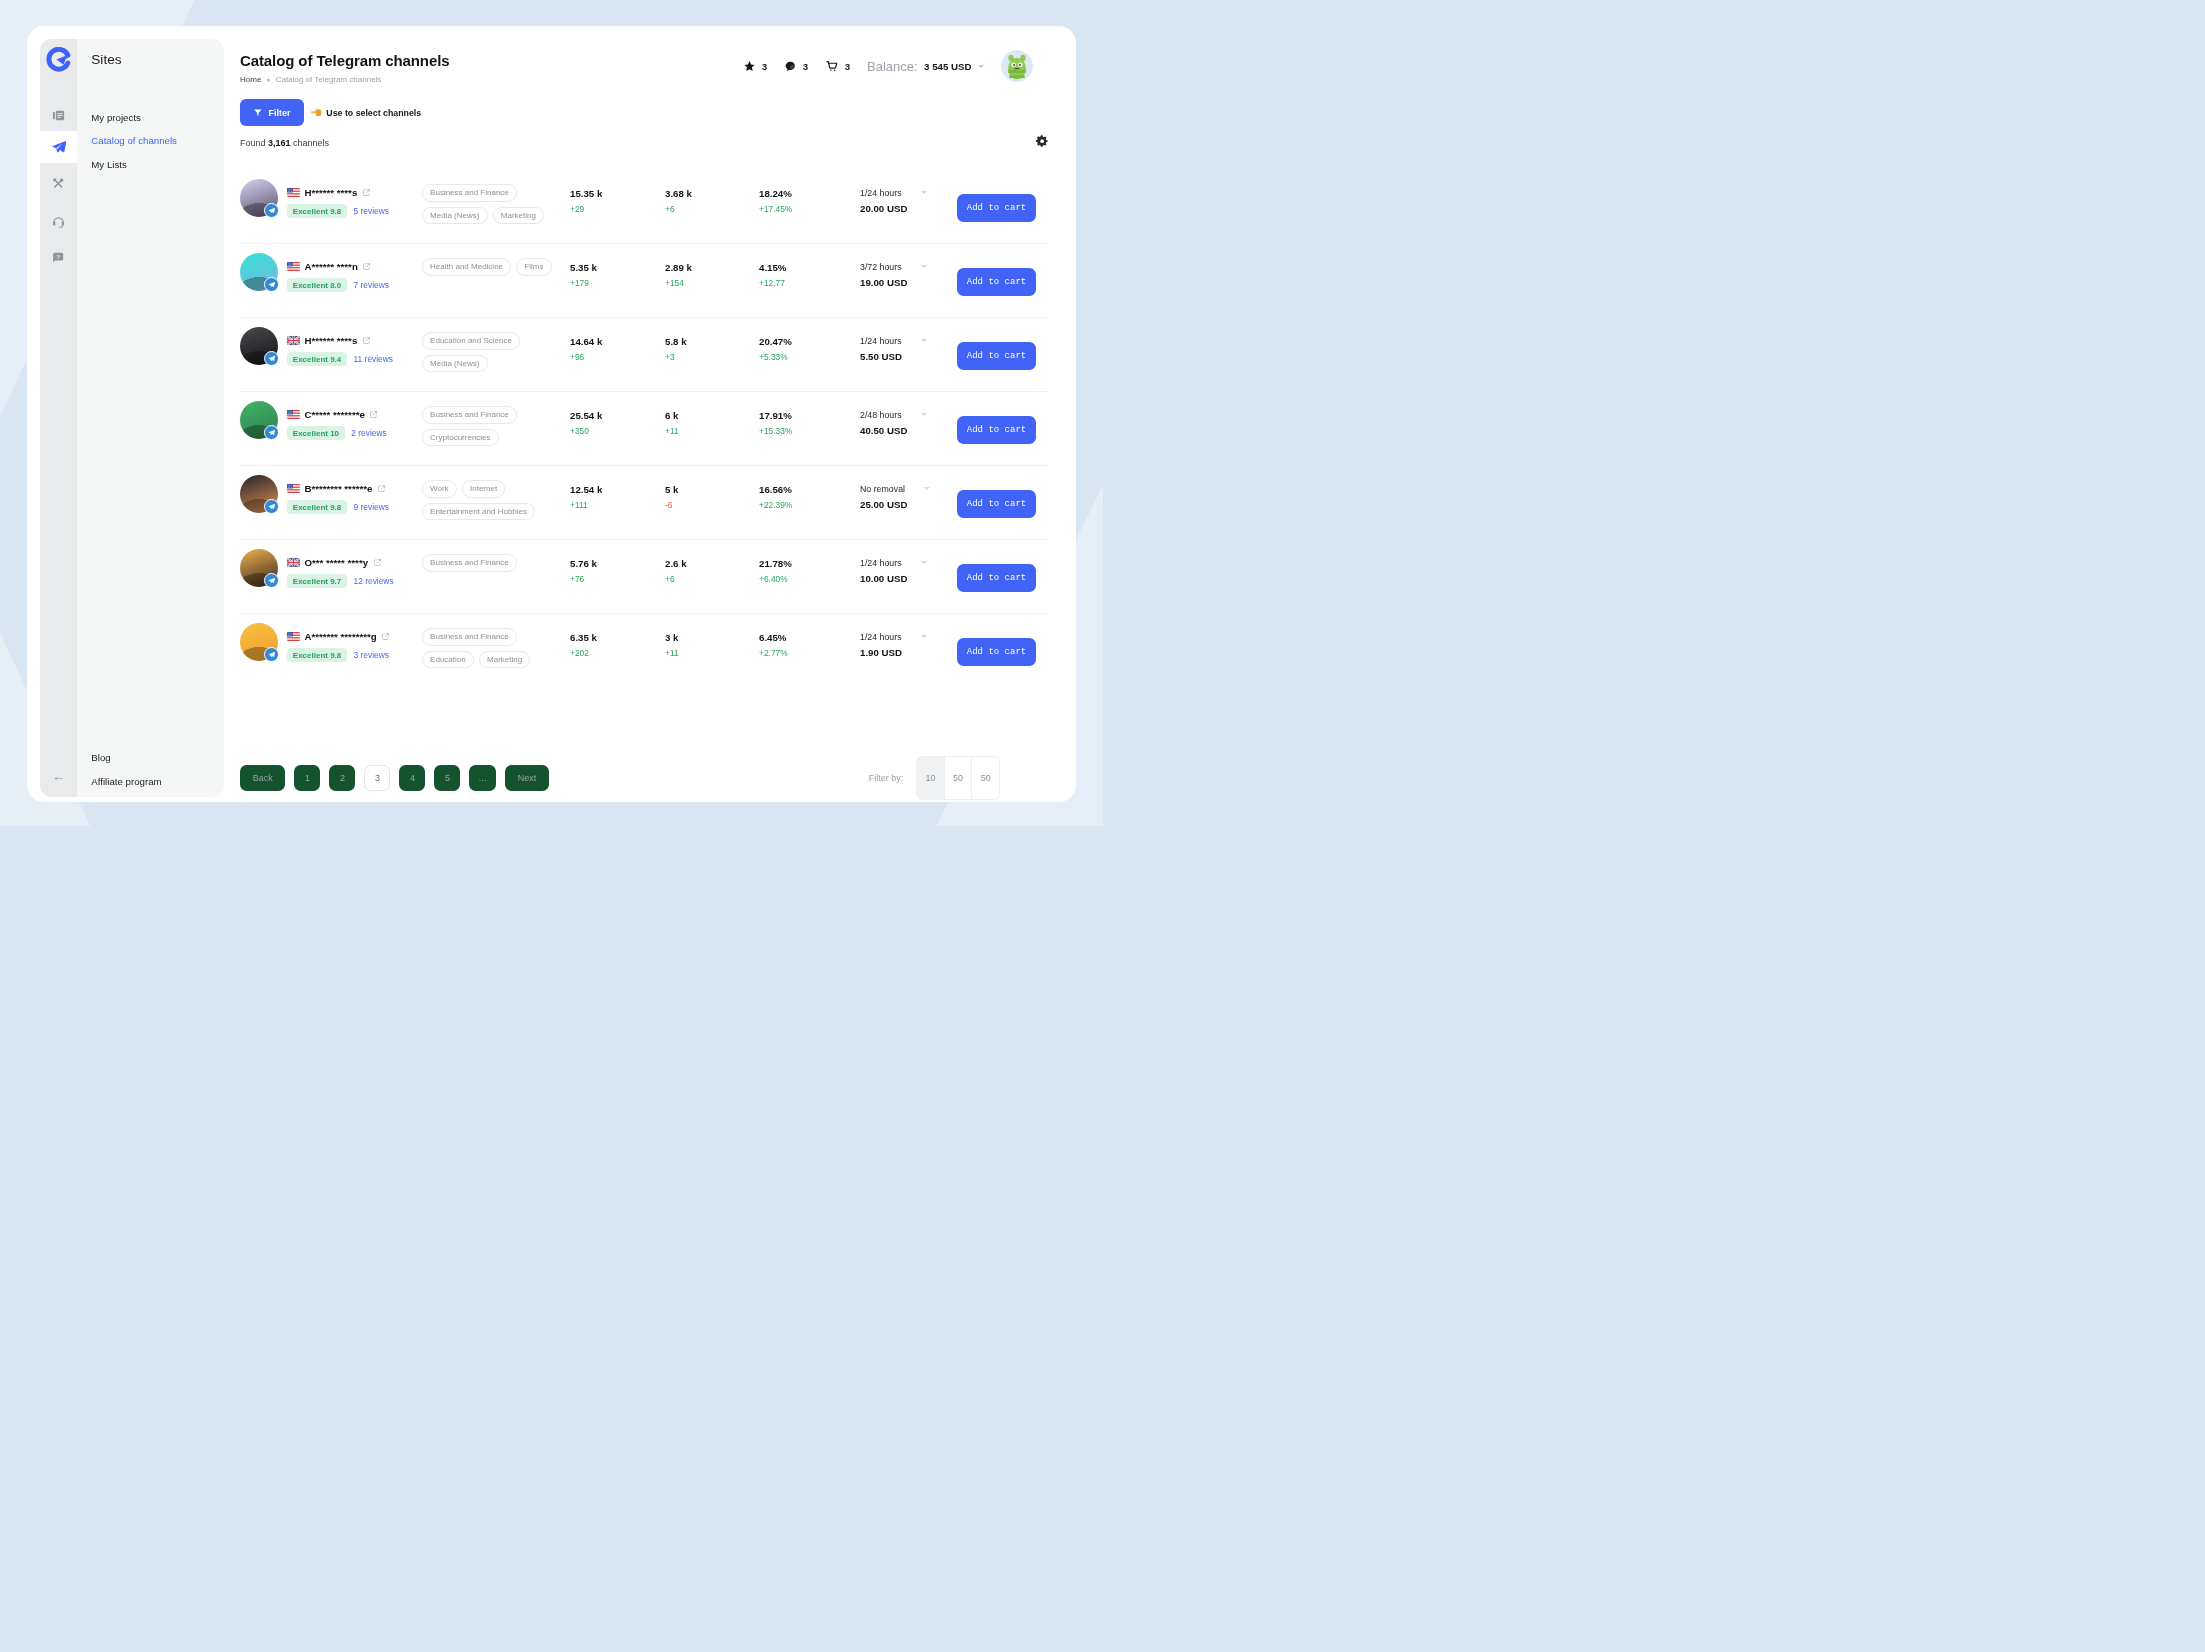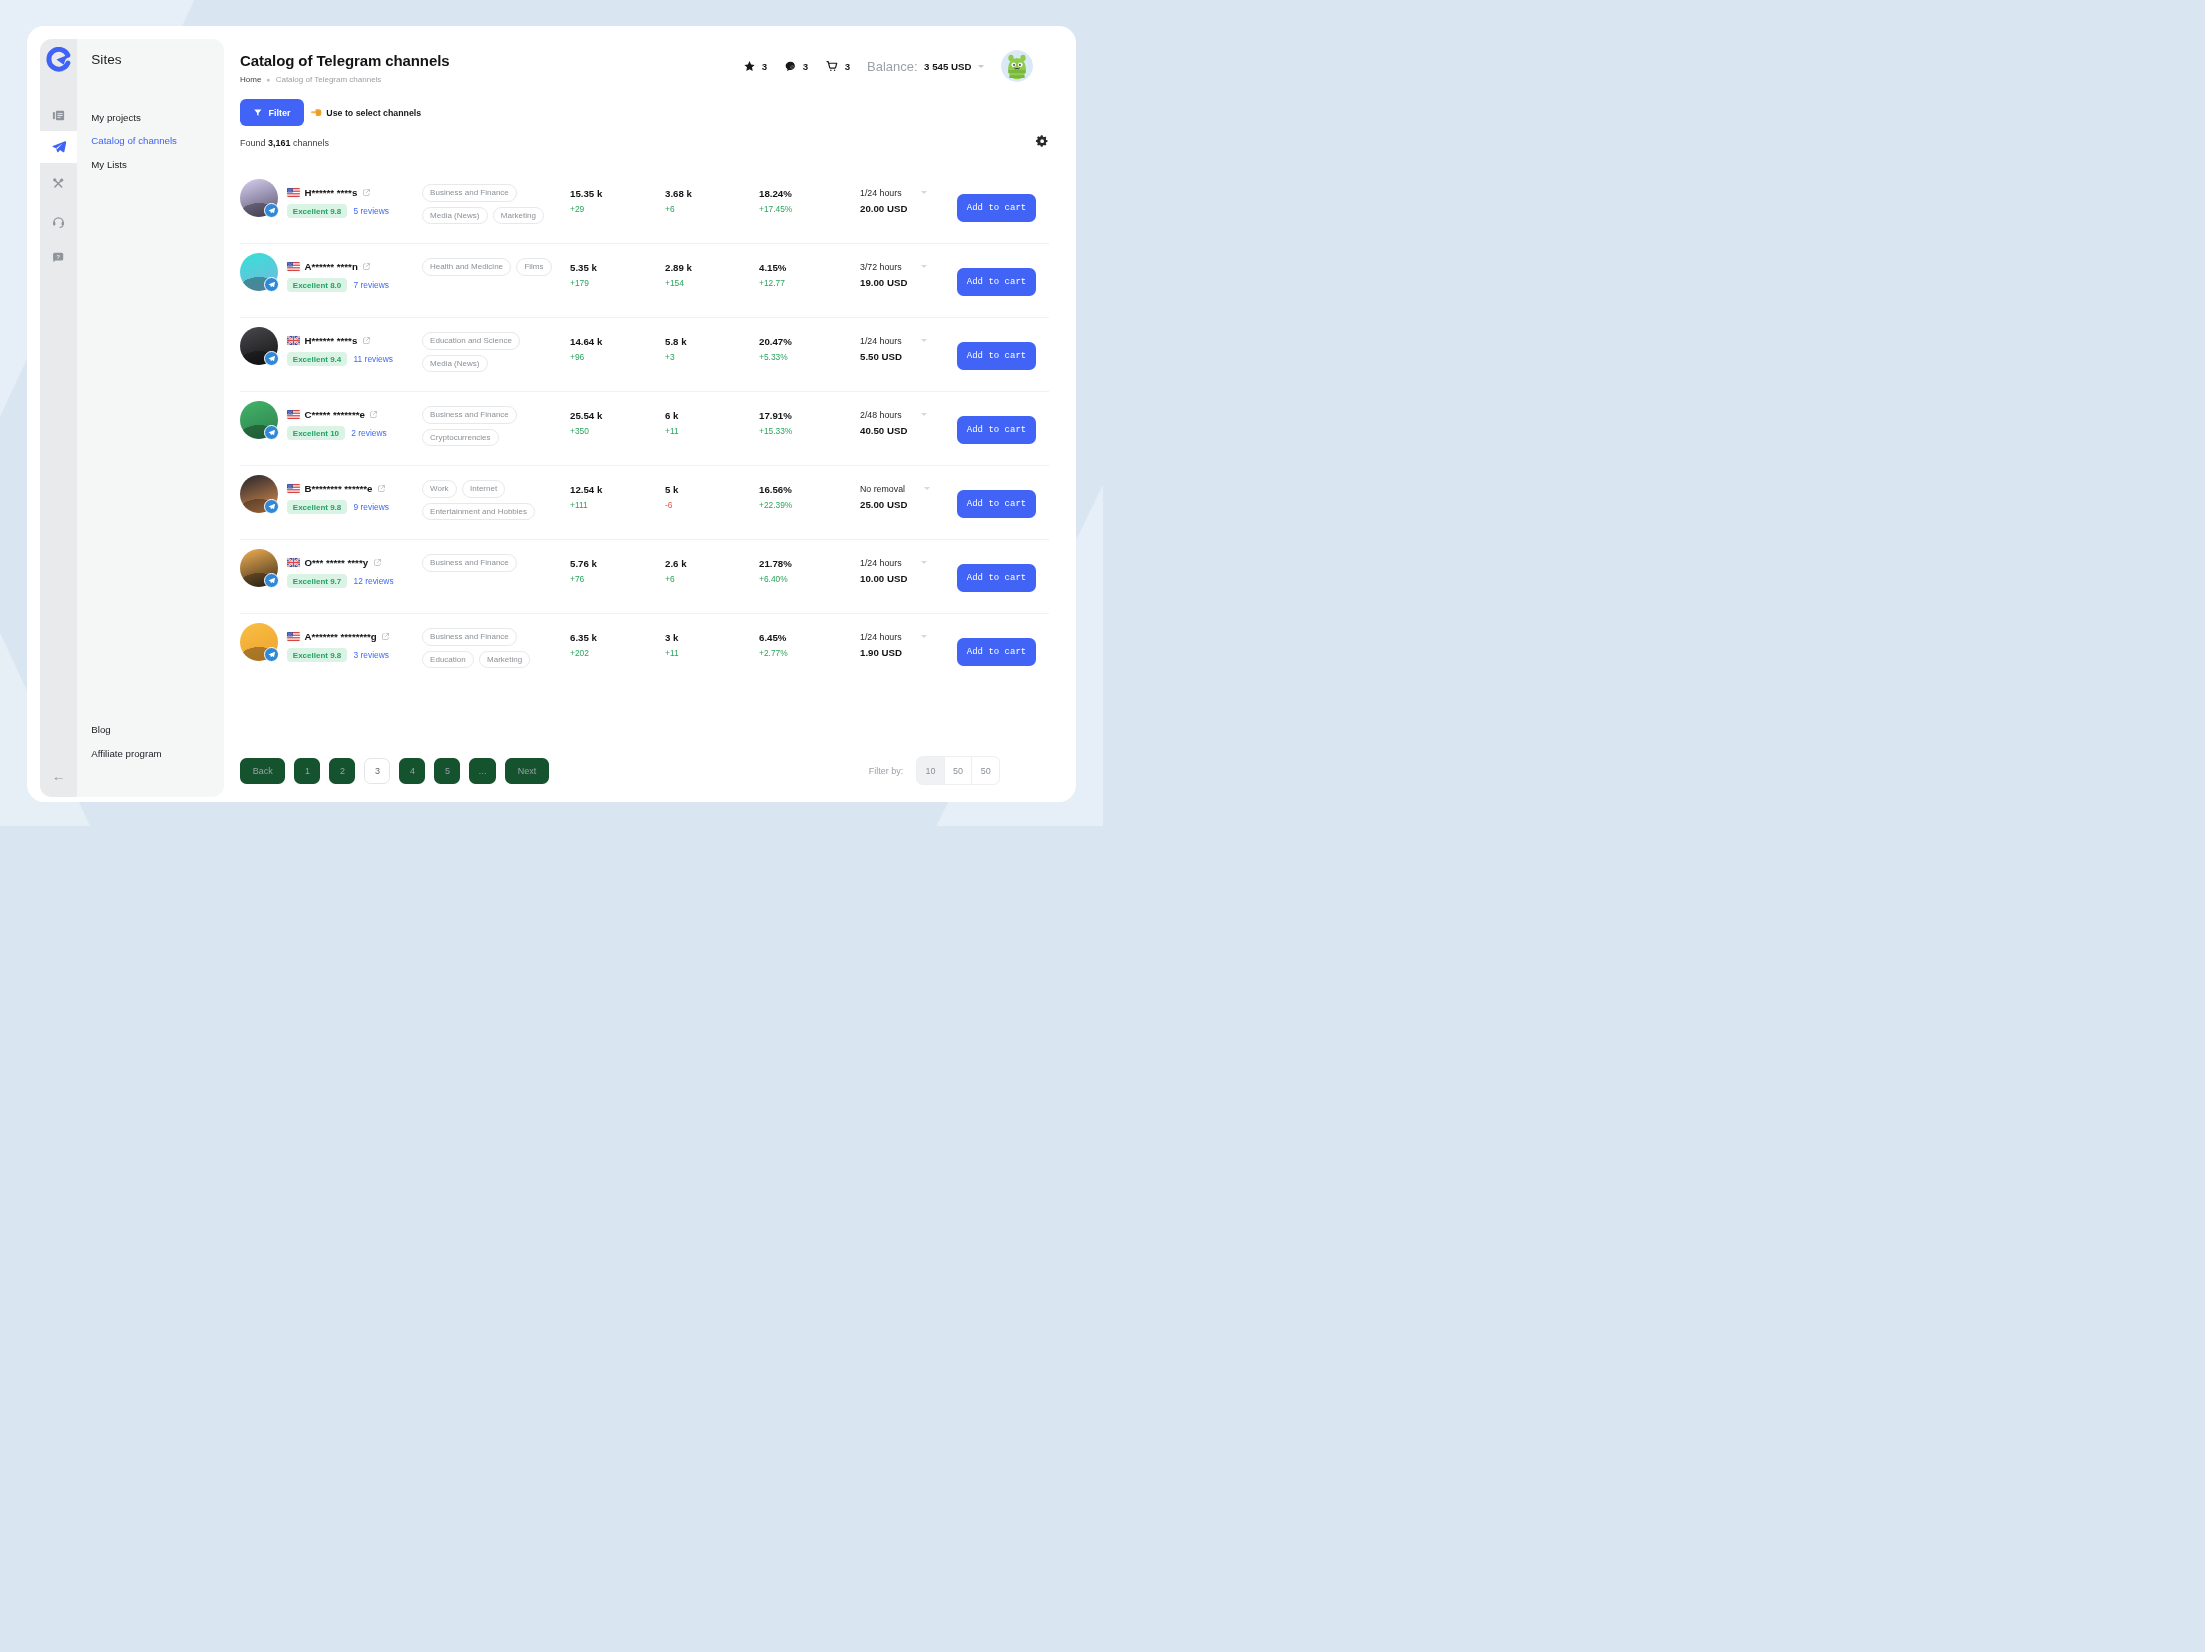--- a/index.html
+++ b/index.html
@@ -26,21 +26,21 @@
   .rail{width:37px;background:#e9eaeb;position:relative;flex:none;}
   .logo{position:absolute;top:5.2px;left:0;width:37px;height:30px;display:flex;align-items:center;justify-content:center;}
   .rail-item{position:absolute;left:0;width:37px;height:32px;display:flex;align-items:center;justify-content:center;cursor:pointer;}
   .rail-item.active{background:#ffffff;}
   .rail-back{position:absolute;bottom:9px;left:0;width:37px;height:23px;display:flex;align-items:center;justify-content:center;color:#8f959b;font-size:13.6px;cursor:pointer;}
   .panel{flex:1;background:#f5f6f6;position:relative;}
   .panel-title{position:absolute;top:13px;left:14.3px;font-size:13.6px;color:#212327;font-weight:500;}
   .nav{position:absolute;top:73px;left:14.3px;display:flex;flex-direction:column;gap:11px;}
   .nav-item{font-size:9.7px;color:#212327;cursor:pointer;line-height:12.3px;}
   .nav-item.active{color:#4163f6;}
-  .panel-footer{position:absolute;left:14.3px;bottom:37px;display:flex;flex-direction:column;gap:11.7px;}
+  .panel-footer{position:absolute;left:14.3px;bottom:9px;display:flex;flex-direction:column;gap:11.7px;}
   .panel-footer .nav-item{color:#212327;}
   
   .main{position:absolute;left:213px;right:27px;top:0;bottom:0;}
   .page-title{position:absolute;top:26px;left:0;font-size:15px;font-weight:700;color:#141517;letter-spacing:-0.1px;}
   .breadcrumb{position:absolute;top:49px;left:0;font-size:8px;display:flex;align-items:center;gap:5.2px;}
   .crumb-home{color:#3c4146;cursor:pointer;}
   .crumb-dot{color:#b9bec4;font-size:6.5px;}
   .crumb-cur{color:#9aa1a8;}
   .header-right{position:absolute;top:23px;right:16px;height:34px;display:flex;align-items:center;gap:17px;}
   .counter{display:flex;align-items:center;gap:5.8px;cursor:pointer;}
@@ -92,21 +92,21 @@
   
   .pager-row{position:absolute;top:730px;left:0;right:0;display:flex;align-items:center;}
   .pages{display:flex;gap:9px;}
   .pg{height:26px;min-width:26px;border-radius:6.5px;background:#14532d;color:#9aa1a8;font-size:9px;
     display:flex;align-items:center;justify-content:center;cursor:pointer;border:0.6px solid transparent;padding:0 7.8px;box-sizing:border-box;}
   .pg.wide{padding:0 11.7px;}
   .pg.active{background:#fff;border-color:#e3e5e7;color:#5f646b;}
   .perpage{margin-left:auto;display:flex;align-items:center;gap:13px;margin-right:49px;}
   .perpage-label{font-size:9px;color:#9aa1a8;margin-left:15px;}
   .seg{display:flex;border:0.6px solid #eceef0;border-radius:6.5px;overflow:hidden;background:#fff;}
-  .seg-opt{width:26.6px;height:27px;display:flex;align-items:center;justify-content:center;font-size:9px;color:#8b9197;cursor:pointer;border-right:0.6px solid #eceef0;}
+  .seg-opt{width:26.6px;height:42px;display:flex;align-items:center;justify-content:center;font-size:9px;color:#8b9197;cursor:pointer;border-right:0.6px solid #eceef0;}
   .seg-opt:last-child{border-right:none;}
   .seg-opt.active{background:#f0f1f2;}
   svg{display:block;}
 </style>
 </head>
 <body>
 
 <div class="stage">
   <div class="card">
 

